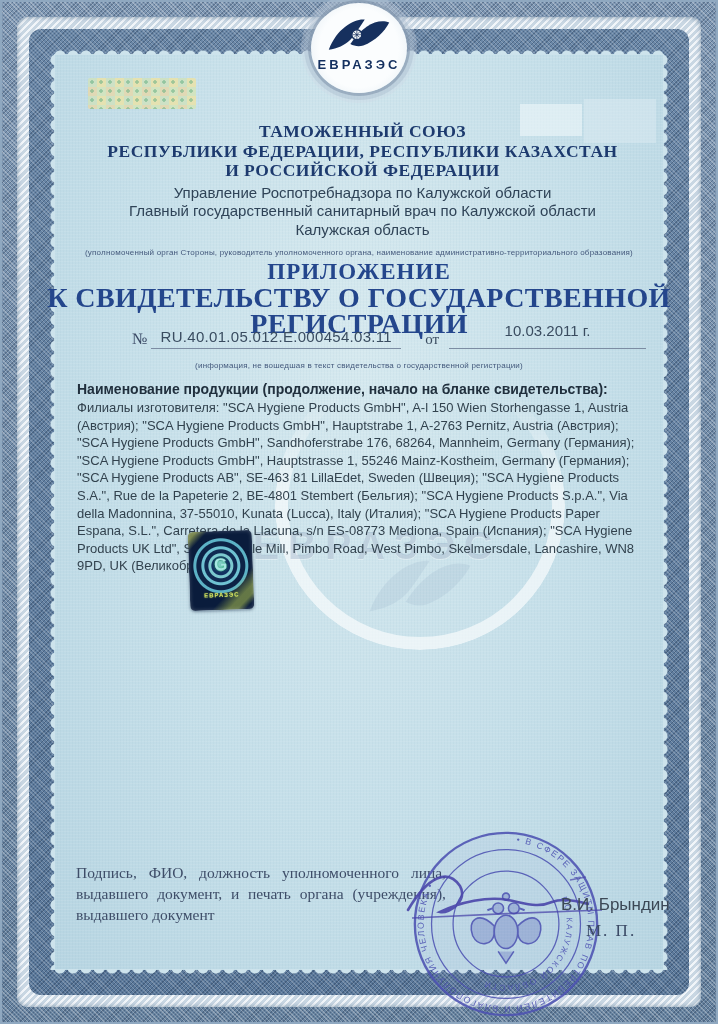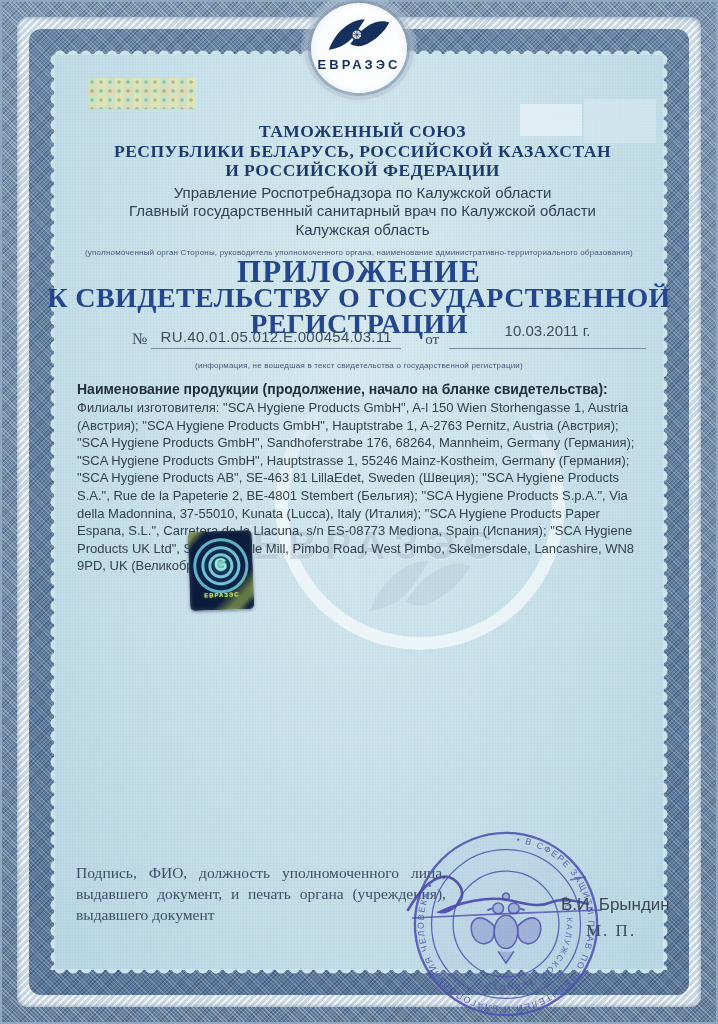--- a/index.html
+++ b/index.html
@@ -54,21 +54,21 @@
   .header { position:absolute; left:77px; right:70px; top:122px; text-align:center; z-index:4; }
   .hdr-serif { font-family:"Liberation Serif","DejaVu Serif",serif; font-weight:bold; font-size:17.5px; line-height:19.5px; color:#1d3a6e; letter-spacing:.5px; }
   .hdr-sans { font-size:15px; line-height:18.5px; color:#2f4357; }
   .hdr-sans-block { margin-top:3px; }
   .micro-note { font-size:8px; color:#44597c; letter-spacing:.2px; }
   .note1 { position:absolute; left:0; right:0; top:248px; text-align:center; z-index:4; }
 
   
   .title { position:absolute; left:40px; right:40px; top:259px; text-align:center; z-index:4;
     font-family:"Liberation Serif","DejaVu Serif",serif; font-weight:bold; color:#24468c; }
-  .title .t1 { font-size:31px; line-height:26px; letter-spacing:1px; }
+  .title .t1 { font-size:23px; line-height:26px; letter-spacing:1px; }
   .title .t2 { font-size:28px; line-height:26px; letter-spacing:.4px; }
 
   
   .numrow { position:absolute; left:132px; right:72px; top:322px; z-index:4; display:flex; align-items:flex-end; font-size:15px; color:#3a4c60; }
   .numrow .lbl { font-family:"Liberation Serif","DejaVu Serif",serif; font-size:16px; color:#3b4a66; padding:0 4px 1px 0; }
   .numrow .seg1 { flex:0 0 250px; text-align:center; border-bottom:1px solid #7c8ca2; padding-bottom:3px; letter-spacing:.3px; }
   .numrow .ot { padding:0 10px 1px 24px; font-family:"Liberation Serif","DejaVu Serif",serif; }
   .numrow .seg2 { flex:1; text-align:center; border-bottom:1px solid #7c8ca2; padding-bottom:9px; }
   .note2 { position:absolute; left:0; right:0; top:361px; text-align:center; z-index:4; }
 
@@ -133,21 +133,21 @@
     </svg>
     <div class="logo-text">ЕВРАЗЭС</div>
   </div>
 
   <div class="holo-patch"></div>
   <div class="light-patch1"></div>
   <div class="light-patch2"></div>
 
   <div class="header">
     <div class="hdr-serif">ТАМОЖЕННЫЙ СОЮЗ</div>
-    <div class="hdr-serif">РЕСПУБЛИКИ БЕЛАРУСЬ, РОССИЙСКОЙ КАЗАХСТАН</div>
+    <div class="hdr-serif">РЕСПУБЛИКИ ФЕДЕРАЦИИ, РЕСПУБЛИКИ КАЗАХСТАН</div>
     <div class="hdr-serif">И РОССИЙСКОЙ ФЕДЕРАЦИИ</div>
     <div class="hdr-sans-block">
       <div class="hdr-sans">Управление Роспотребнадзора по Калужской области</div>
       <div class="hdr-sans">Главный государственный санитарный врач по Калужской области</div>
       <div class="hdr-sans">Калужская область</div>
     </div>
   </div>
   <div class="note1 micro-note">(уполномоченный орган Стороны, руководитель уполномоченного органа, наименование административно-территориального образования)</div>
 
   <div class="title">

